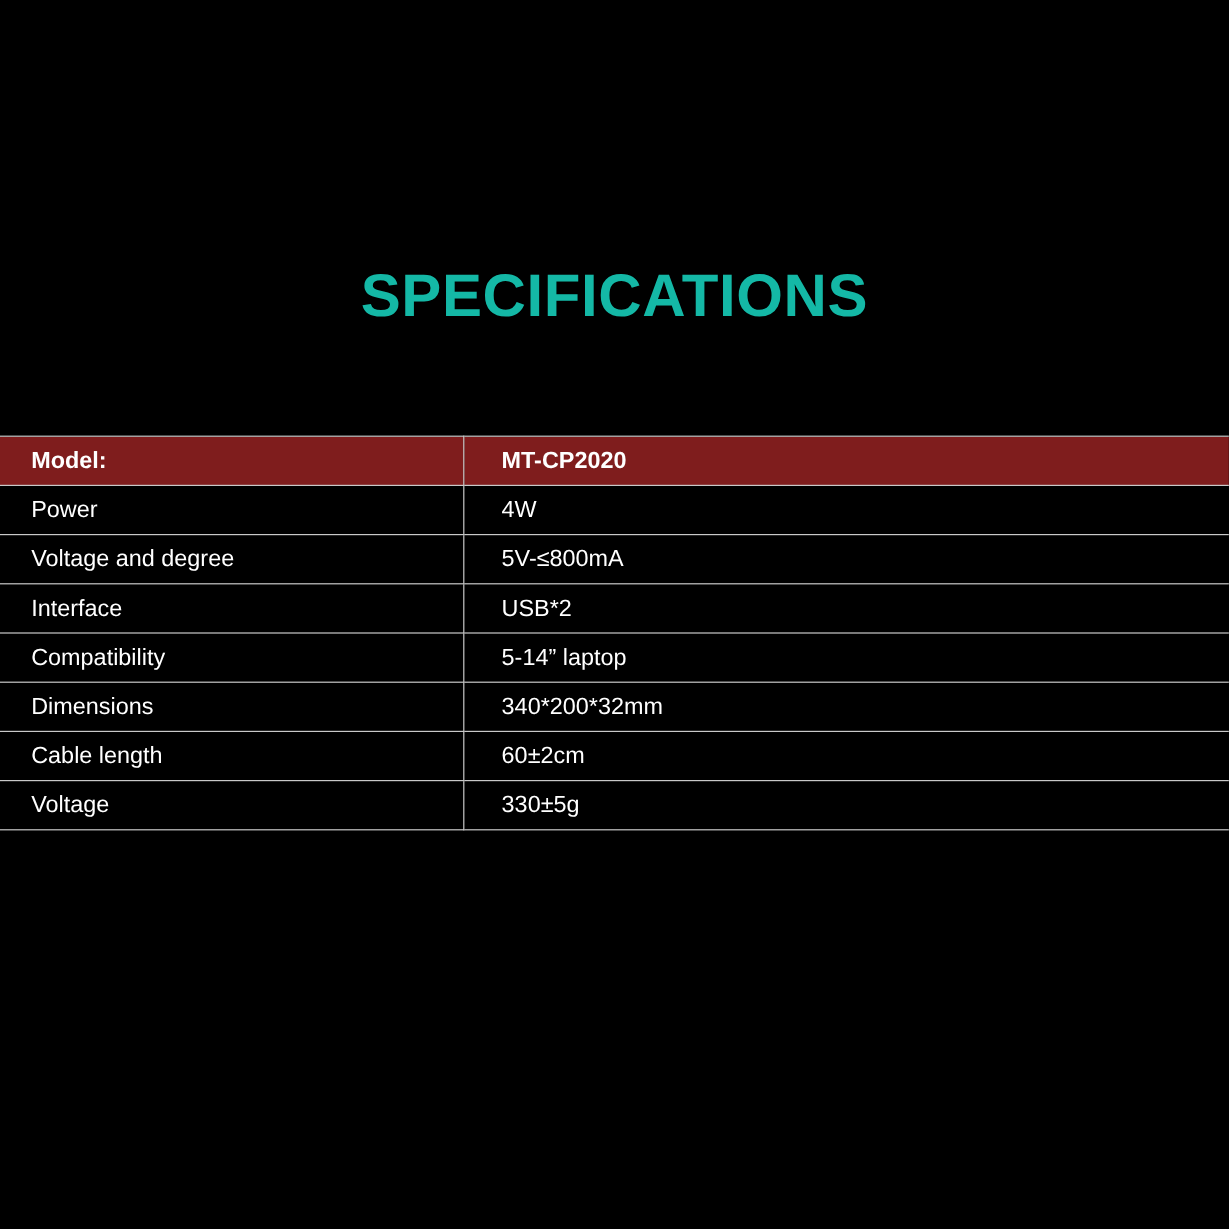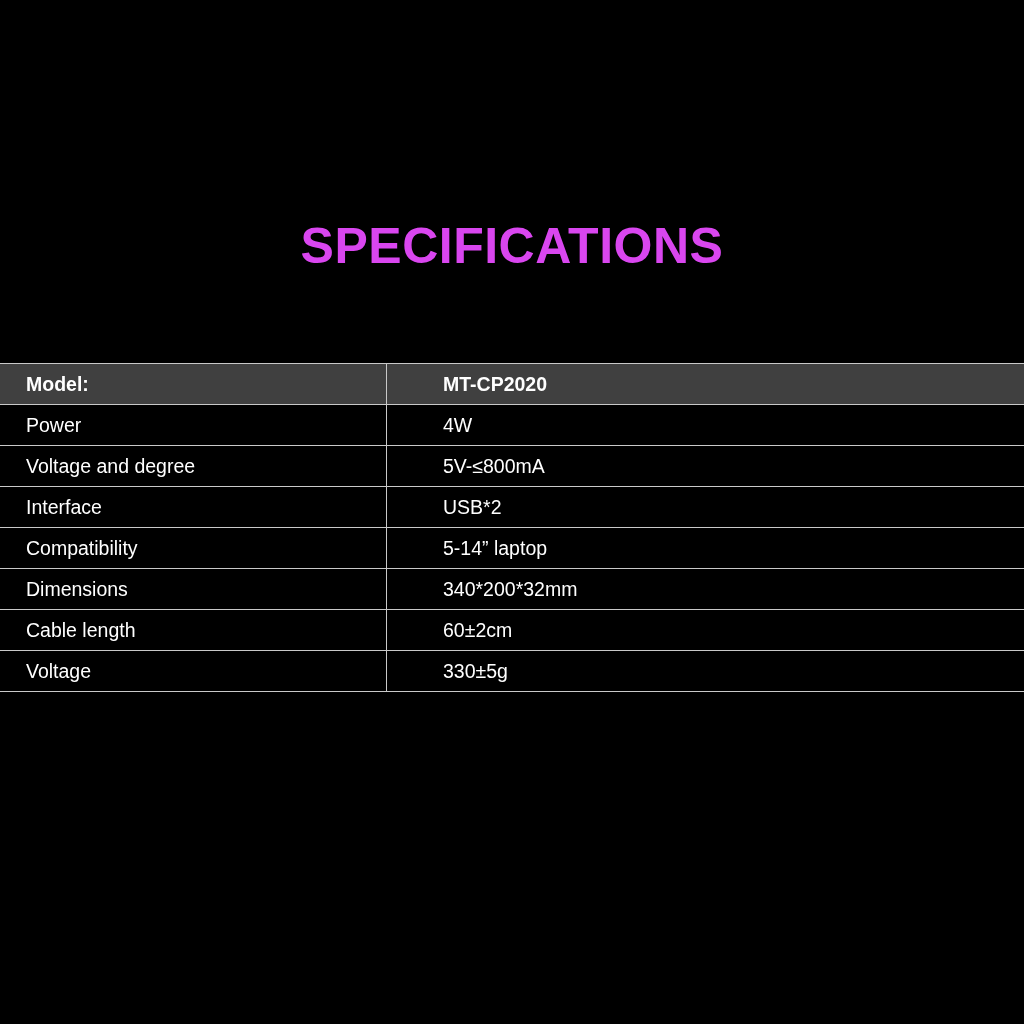--- a/index.html
+++ b/index.html
@@ -22,21 +22,21 @@
   }
   .title {
     position: absolute;
     top: 219px;
     left: 0;
     width: 1024px;
     text-align: center;
     font-size: 50px;
     font-weight: bold;
     letter-spacing: 0.5px;
-    color: #d946ef;
+    color: #14b8a6;
     line-height: 1.1;
   }
   .spec-table {
     position: absolute;
     top: 363px;
     left: 0;
     width: 1024px;
     border-collapse: collapse;
     table-layout: fixed;
   }
@@ -50,25 +50,25 @@
     font-size: 19.5px;
     color: #ffffff;
     vertical-align: middle;
     background: #000000;
   }
   .spec-table td.col-label {
     width: 360px;
     border-right: 1px solid #c9c9c9;
   }
   .spec-table td.col-value {
-    padding-left: 56px;
+    padding-left: 31px;
     margin-left: 26px;
   }
   .spec-table tr.header-row td {
-    background: #404040;
+    background: #7f1d1d;
     font-weight: bold;
   }
   .spec-table tr.header-row td.col-value {
     font-weight: bold;
   }
   .spec-table tr:last-child td {
     border-bottom: 1px solid #c9c9c9;
   }
 </style>
 </head>

